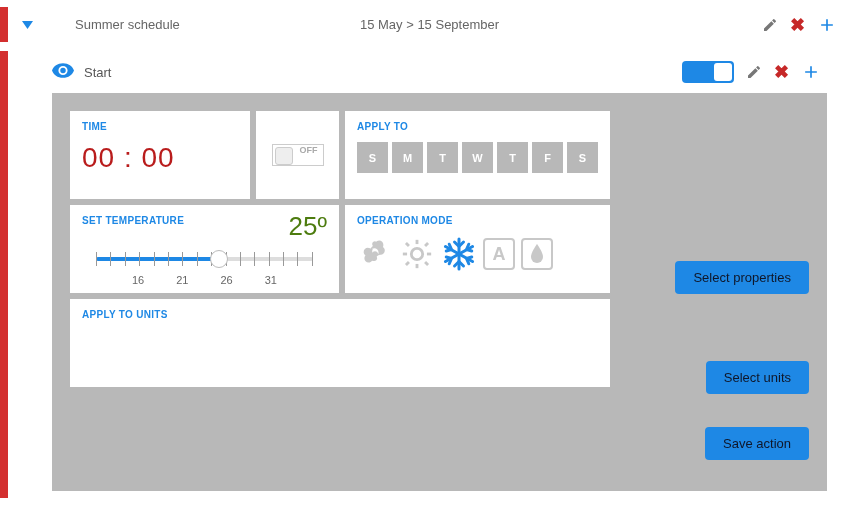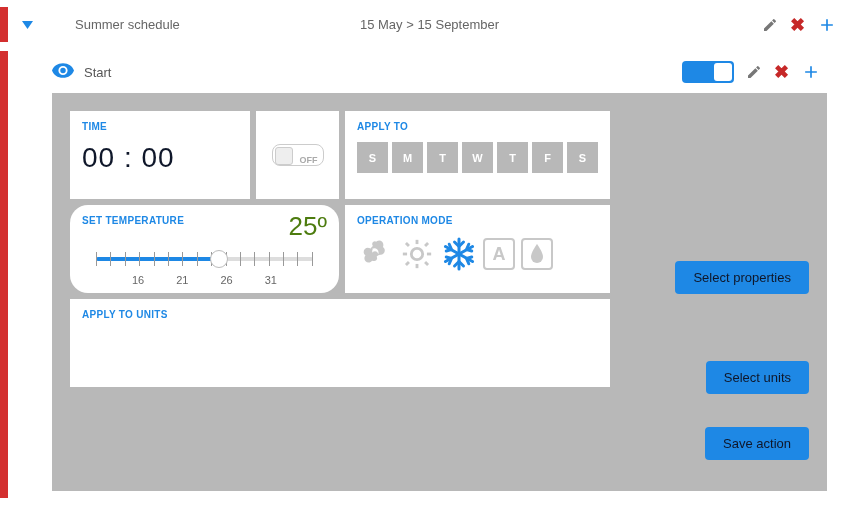--- a/index.html
+++ b/index.html
@@ -143,43 +143,43 @@
       font-size: 10px;
       font-weight: bold;
       letter-spacing: 0.3px;
       margin-bottom: 10px;
     }
     .time-card {
       width: 180px;
       height: 88px;
     }
     .time-value {
-      color: #0f172a;
+      color: #b91c1c;
       font-size: 28px;
       font-weight: 300;
       letter-spacing: 1px;
       margin-top: 10px;
     }
     .off-card {
       width: 83px;
       height: 88px;
       display: flex;
       align-items: center;
       justify-content: center;
     }
     .toggle-off {
       width: 52px;
       height: 22px;
       background: #fff;
       border: 1px solid #ccc;
-      border-radius: 8px;
+      border-radius: 0;
       position: relative;
       cursor: pointer;
       display: flex;
-      align-items: flex-end;
+      align-items: flex-start;
       justify-content: flex-end;
       padding-right: 5px;
     }
     .toggle-off span {
       color: #aaa;
       font-size: 9px;
       font-weight: bold;
     }
     .toggle-off::before {
       content: '';
@@ -211,21 +211,20 @@
       display: flex;
       align-items: center;
       justify-content: center;
       cursor: pointer;
     }
 
     .temp-card {
       width: 269px;
       height: 88px;
       position: relative;
-      border-radius: 18px;
     }
     .temp-value {
       position: absolute;
       top: 6px;
       right: 12px;
       color: #4d7c0f;
       font-size: 26px;
       font-weight: 400;
     }
     .temp-slider {

